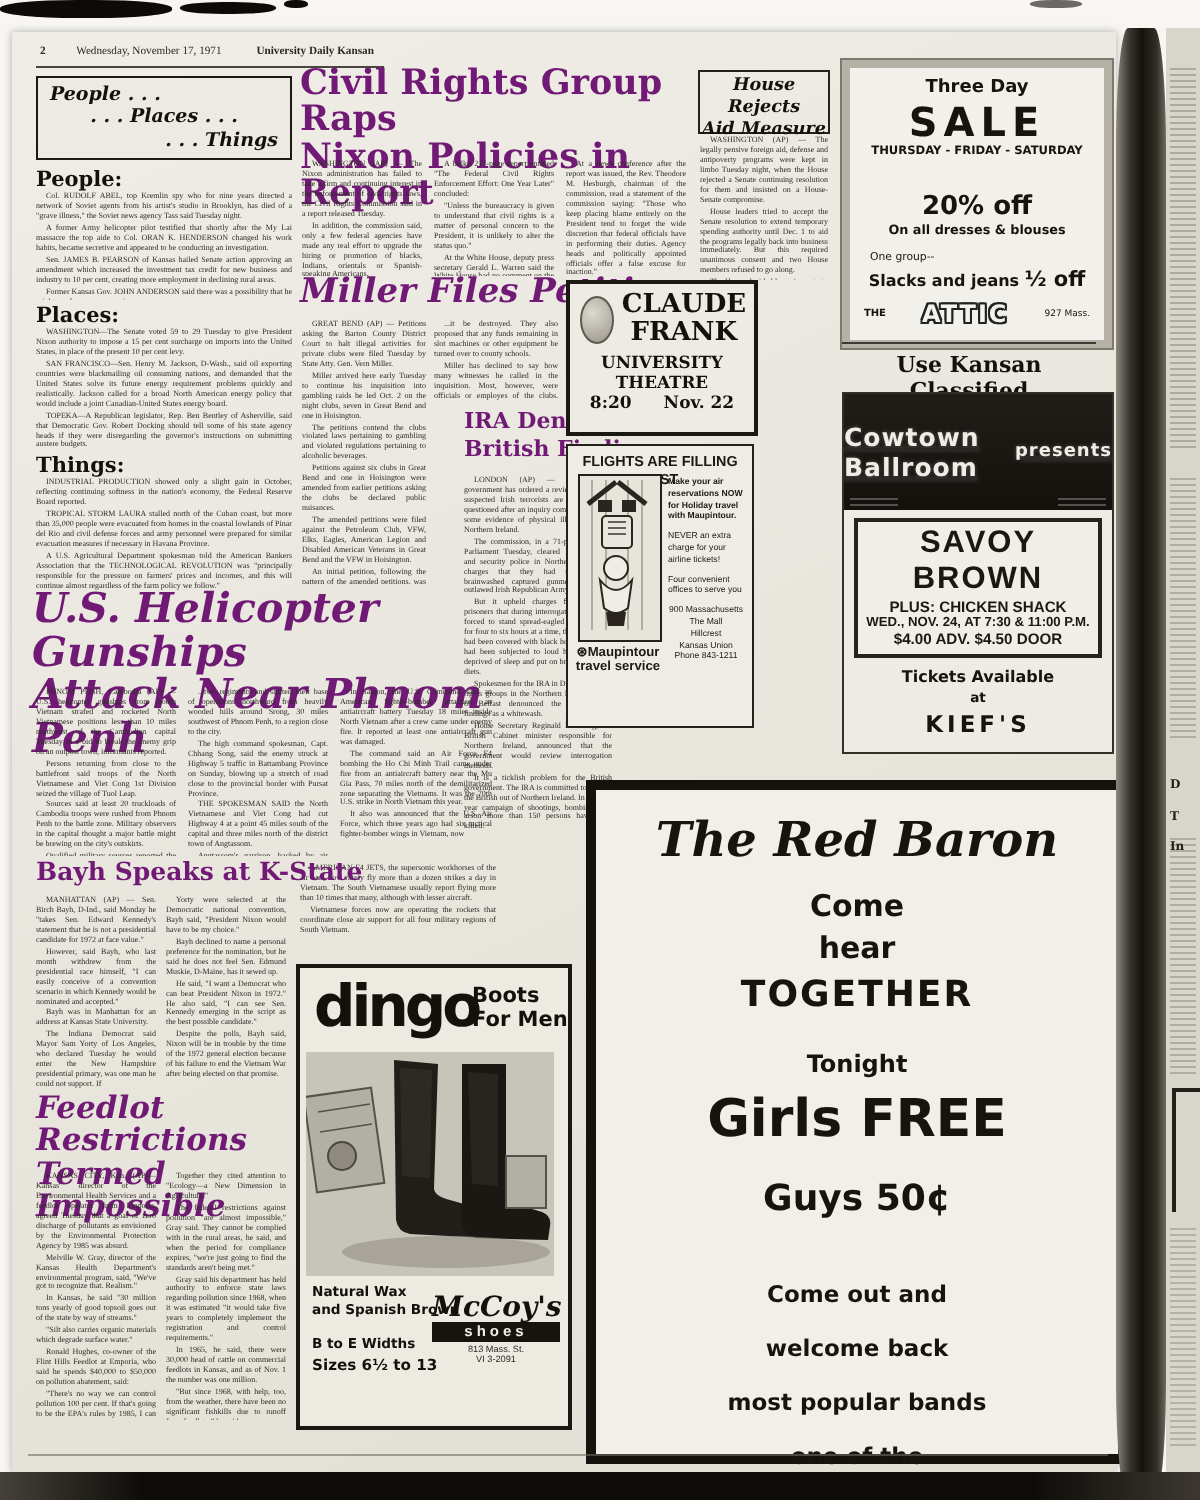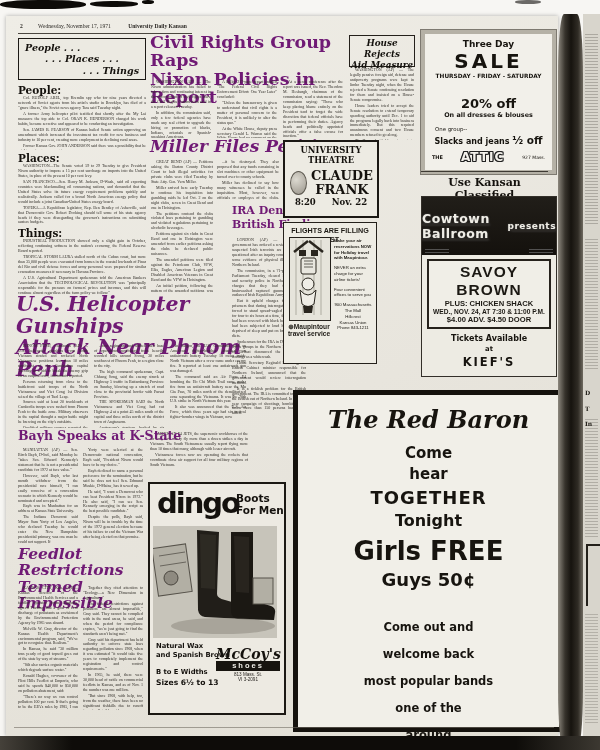--- a/index.html
+++ b/index.html
@@ -184,28 +184,28 @@
   <div class="bodycol" style="left:232px;top:238px;width:74px;height:240px;">
       <p>LONDON (AP) — The British government has ordered a review of the way suspected Irish terrorists are detained and questioned after an inquiry commission found some evidence of physical ill treatment in Northern Ireland.</p>
       <p>The commission, in a 71-page report to Parliament Tuesday, cleared British troops and security police in Northern Ireland of charges that they had tortured and brainwashed captured gunmen from the outlawed Irish Republican Army.</p>
       <p>But it upheld charges from released prisoners that during interrogation they were forced to stand spread-eagled against walls for four to six hours at a time, that their heads had been covered with black hoods, that they had been subjected to loud hissing noises, deprived of sleep and put on bread-and-water diets.</p>
       <p>Spokesmen for the IRA in Dublin and civil rights groups in the Northern Ireland capital of Belfast denounced the commission's findings as a whitewash.</p>
       <p>Home Secretary Reginald Maudling, the British Cabinet minister responsible for Northern Ireland, announced that the government would review interrogation methods.</p>
       <p>It is a ticklish problem for the British government. The IRA is committed to driving the British out of Northern Ireland. In its four-year campaign of shootings, bombings and arson more than 150 persons have been killed.</p>
     </div>
 
   <div class="abs claude">
-    <div style="text-align:center;font-weight:bold;font-size:8.4px;margin-top:3px;">UNIVERSITY THEATRE</div>
     <div style="display:flex;align-items:center;gap:4px;padding:4px 4px 0 5px;">
       <div class="seal"></div>
       <div style="flex:1;text-align:center;font-weight:bold;font-size:13px;line-height:1.05;">
         <div>CLAUDE</div>
         <div>FRANK</div>
       </div>
     </div>
+    <div style="text-align:center;font-weight:bold;font-size:8.4px;margin-top:3px;">UNIVERSITY THEATRE</div>
     <div style="display:flex;justify-content:center;font-weight:bold;font-size:8.5px;padding:1px 8px 0;gap:16px;">
       <span>8:20</span>
       <span>Nov. 22</span>
     </div>
   </div>
 
   <div class="abs flights">
     <div style="text-align:center;font-weight:800;font-size:7.2px;margin-top:3px;">FLIGHTS ARE FILLING FAST</div>
     <div class="illus">
       <svg width="37" height="79" viewBox="0 0 37 79">
@@ -360,23 +360,23 @@
       <div class="sans" style="font-size:4.6px;">VI 3-2091</div>
     </div>
   </div>
 
   <div class="abs redbaron">
     <div class="rbcol">
       <div class="serif ital" style="font-weight:bold;font-size:24px;margin-top:6px;">The Red Baron</div>
       <div style="font-size:15px;margin-top:10px;">Come</div>
       <div style="font-size:15px;margin-top:3px;">hear</div>
       <div style="font-size:18px;margin-top:4px;letter-spacing:1px;">TOGETHER</div>
-      <div style="font-size:16px;margin-top:3px;">Tonight</div>
+      <div style="font-size:12px;margin-top:17px;">Tonight</div>
       <div style="font-size:26px;margin-top:6px;">Girls FREE</div>
-      <div style="font-size:18px;margin-top:3px;">Guys 50¢</div>
+      <div style="font-size:18px;margin-top:14px;">Guys 50¢</div>
       <div style="width:150px;height:5px;background:#15120d;margin-top:10px;"></div>
       <div style="font-size:11.5px;line-height:1.35;margin-top:8px;">
           <p>Come out and</p>
           <p>welcome back</p>
           <p>most popular bands</p>
           <p>one of the</p>
           <p>around</p>
         </div>
 
     </div>

